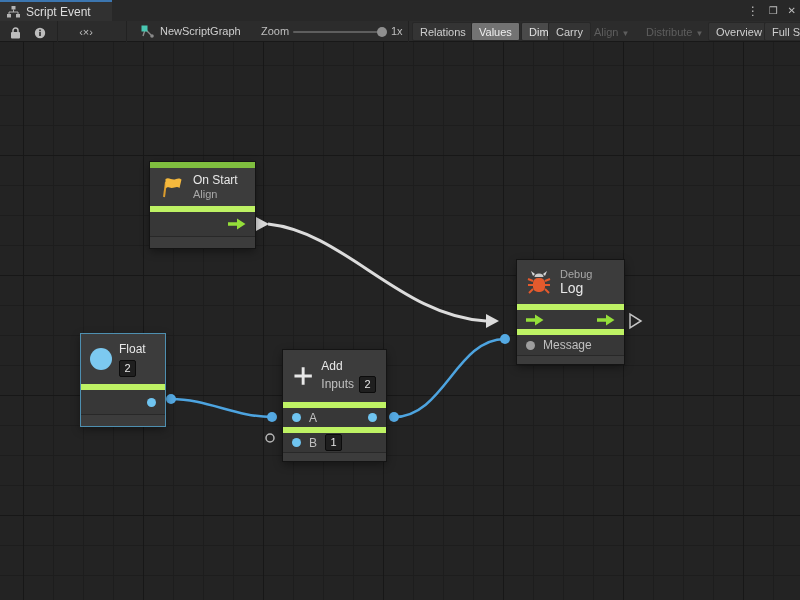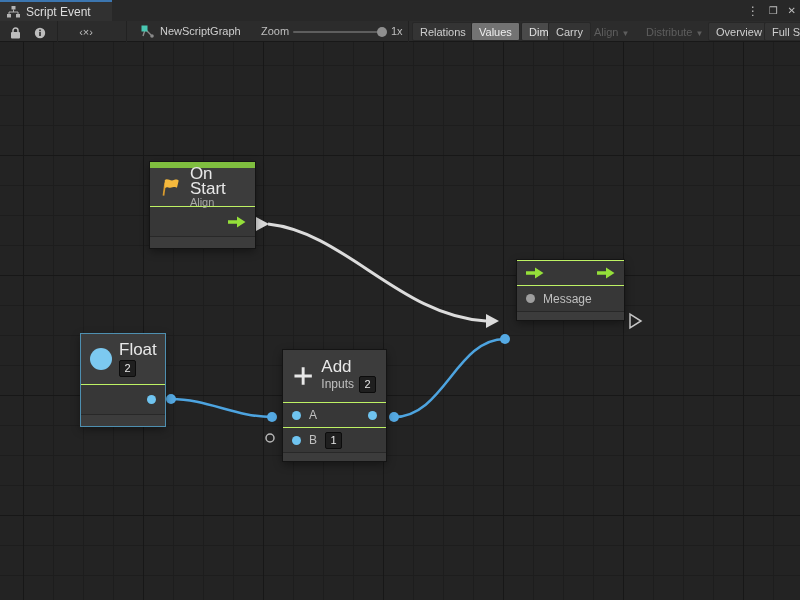--- a/index.html
+++ b/index.html
@@ -63,24 +63,24 @@
   .wires { position: absolute; inset: 0; width: 800px; height: 558px; }
   
   .node {
     position: absolute; background: #3C3C3C;
     box-shadow: 0 0 0 1px #141414, 0 3px 9px rgba(0,0,0,0.45);
     font-size: 12px; color: #E4E4E4;
   }
   .node.selected { box-shadow: 0 0 0 1px #4E8FB0, 0 3px 9px rgba(0,0,0,0.45); }
   .node-colorbar { height: 6px; }
   .node-header { display: flex; align-items: center; gap: 9px; padding: 0 10px; }
-  .node-title { font-size: 17px; color: #E8E8E8; line-height: 15px; }
+  .node-title { font-size: 12px; color: #E8E8E8; line-height: 15px; }
   .node-kicker { font-size: 11px; color: #A8A8A8; line-height: 13px; }
   .node-row {
-    border-top: 1px solid #bef264; background: #373737;
+    border-top: 6px solid #bef264; background: #373737;
     display: flex; align-items: center; padding: 0 9px; gap: 8px;
   }
   .node-footer { border-top: 1px solid #282828; background: #3C3C3C; }
   .spacer { flex: 1; }
   .port { width: 9px; height: 9px; border-radius: 50%; background: #6FC4F0; flex: 0 0 auto; }
   .port.gray { background: #9E9E9E; }
   .port-label { font-size: 12px; color: #C0C0C0; }
   .valbox {
     background: #1F1F1F; border: 1px solid #0C0C0C; border-radius: 2px;
     color: #E6E6E6; font-size: 11px; line-height: 15px; min-width: 17px;
@@ -192,20 +192,40 @@
     <div class="node-row" style="height:30px;">
       <span class="spacer"></span>
       <svg width="18" height="12" viewBox="0 0 18 12">
         <path d="M0 4.2 H9 V0.5 L17.5 6 L9 11.5 V7.8 H0 Z" fill="#95DF3A"></path>
       </svg>
     </div>
     <div class="node-footer" style="height:12px;"></div>
   </div>
 
   <div class="node" style="left:517px; top:218px; width:107px;">
+    <div class="node-header" style="height:44px;">
+      <svg width="24" height="25" viewBox="0 0 24 25">
+        <path d="M6 6 L4 1 L8 4 Z" fill="#D8D8D8"></path>
+        <path d="M18 6 L20 1 L16 4 Z" fill="#D8D8D8"></path>
+        <path d="M7.5 7 a4.5 3.5 0 0 1 9 0 Z" fill="#C9C9C9"></path>
+        <g stroke="#E55A2D" stroke-width="2">
+          <path d="M6 11 L1 9"></path>
+            <path d="M6 15 H1"></path>
+            <path d="M6 19 L2 23"></path>
+          <path d="M18 11 L23 9"></path>
+            <path d="M18 15 H23"></path>
+            <path d="M18 19 L22 23"></path>
+        </g>
+        <rect x="6" y="8" width="12" height="14" rx="5" fill="#E55A2D"></rect>
+      </svg>
+      <div>
+        <div class="node-kicker">Debug</div>
+        <div class="node-title" style="font-size:14px;">Log</div>
+      </div>
+    </div>
     <div class="node-row" style="height:25px;">
       <svg width="18" height="12" viewBox="0 0 18 12">
         <path d="M0 4.2 H9 V0.5 L17.5 6 L9 11.5 V7.8 H0 Z" fill="#95DF3A"></path>
       </svg>
       <span class="spacer"></span>
       <svg width="18" height="12" viewBox="0 0 18 12">
         <path d="M0 4.2 H9 V0.5 L17.5 6 L9 11.5 V7.8 H0 Z" fill="#95DF3A"></path>
       </svg>
     </div>
     <div class="node-row" style="height:26px;">

